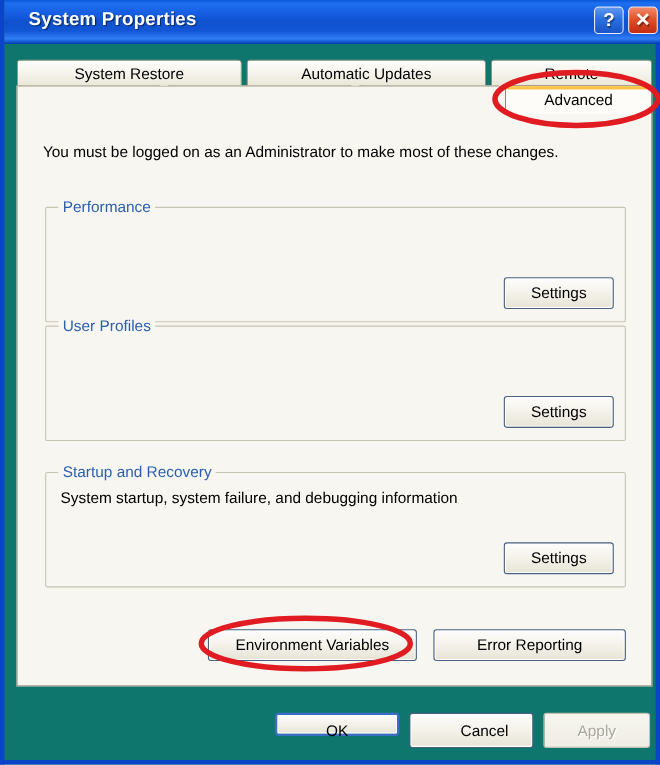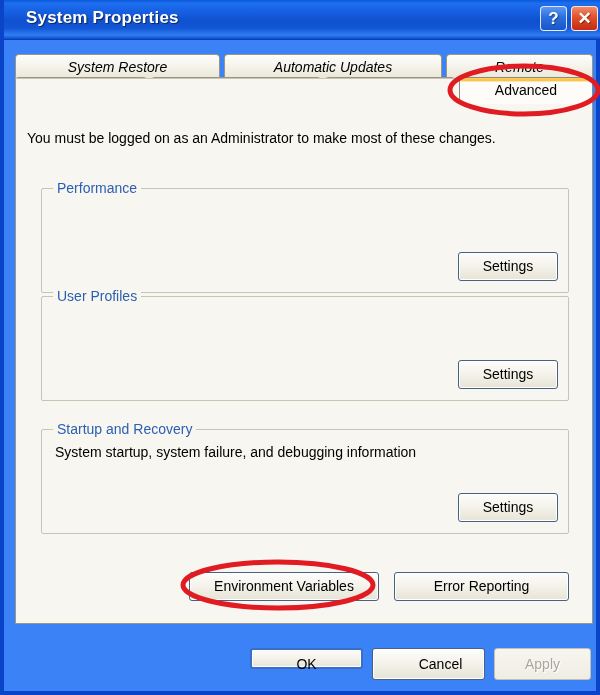--- a/index.html
+++ b/index.html
@@ -13,21 +13,21 @@
     font-family: "Liberation Sans", sans-serif;
     overflow: hidden;
   }
 
   
   #window {
     position: absolute;
     left: 0; top: 0;
     width: 600px; height: 695px;
     box-sizing: border-box;
-    background: #3b82f6;
+    background: #0f766e;
     border-left: 4px solid #0a44c8;
     border-right: 4px solid #0a44c8;
     border-bottom: 4px solid #0a44c8;
     border-top: none;
   }
 
   
   #titlebar {
     position: absolute;
     left: 0; top: 0;
@@ -97,21 +97,21 @@
     border-top-left-radius: 4px;
     border-top-right-radius: 4px;
     font-size: 14px;
     color: #000000;
     text-align: center;
     line-height: 24px;
     white-space: nowrap;
     overflow: hidden;
   }
   
-  .tab-back { top: 3px; height: 27px; font-style: italic; }
+  .tab-back { top: 3px; height: 27px; }
   
   .tab-front { top: 26px; height: 27px; }
 
   .tab-selected {
     background: linear-gradient(180deg,#ffd066 0%,#fbbe3c 9%,#fdfcf8 16%,#fdfcf8 100%);
     border-color: #8e8a78;
     z-index: 6;
   }
 
   
@@ -123,21 +123,21 @@
     height: 546px;
     box-sizing: border-box;
     background: #f7f6f1;
     border: 1px solid #9a9684;
     border-top-color: #c9c5b4;
     z-index: 2;
   }
 
   #admin-note {
     position: absolute;
-    left: 11px;
+    left: 23px;
     top: 51px;
     font-size: 14px;
     color: #000000;
     white-space: nowrap;
   }
 
   
   .group {
     position: absolute;
     box-sizing: border-box;

